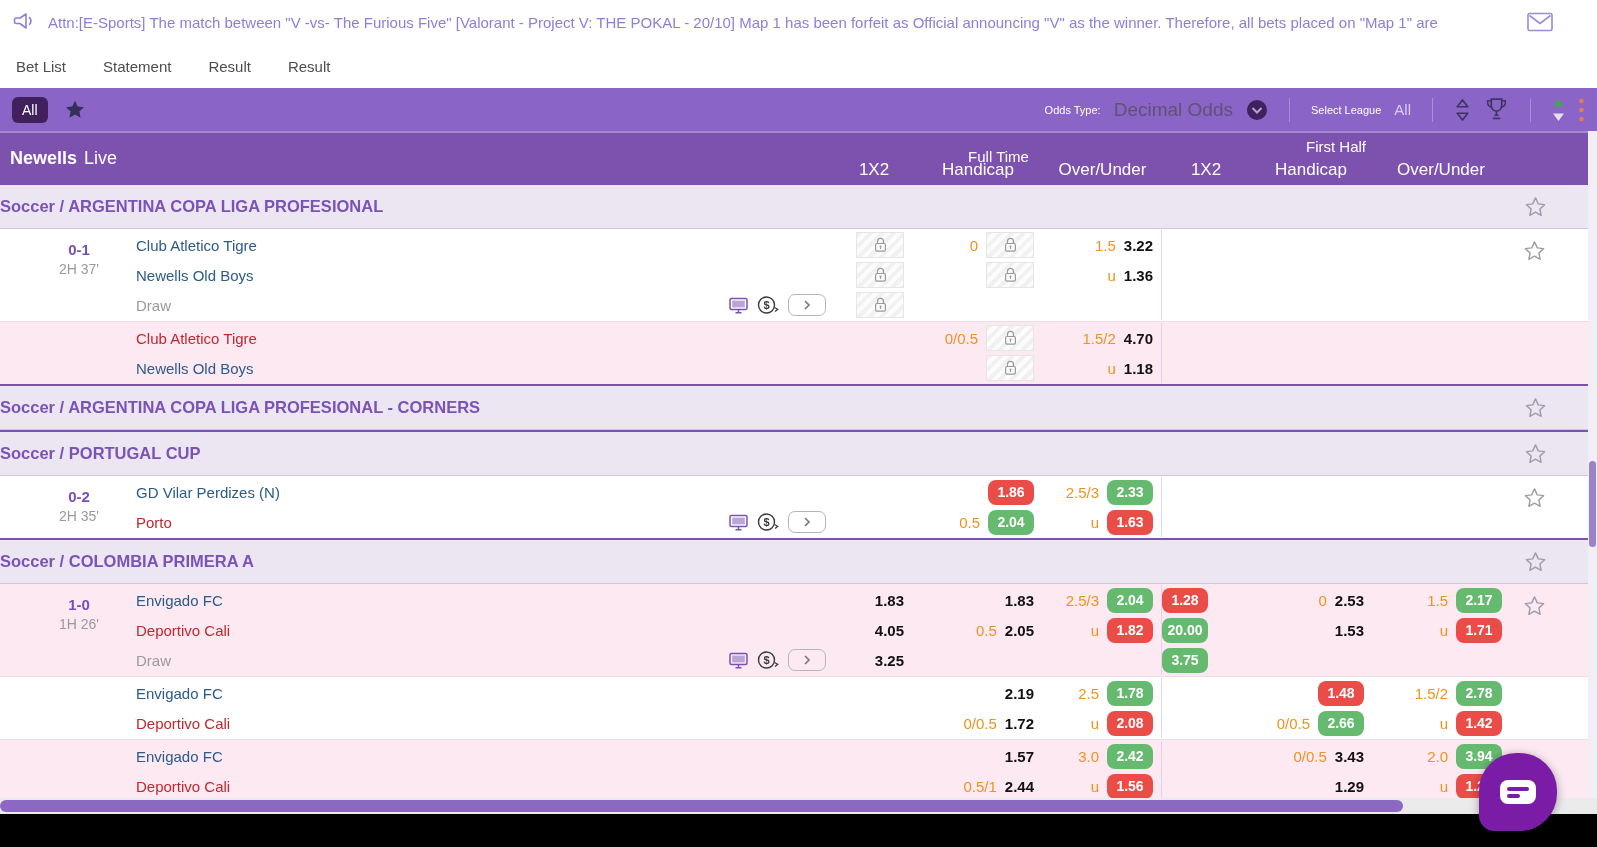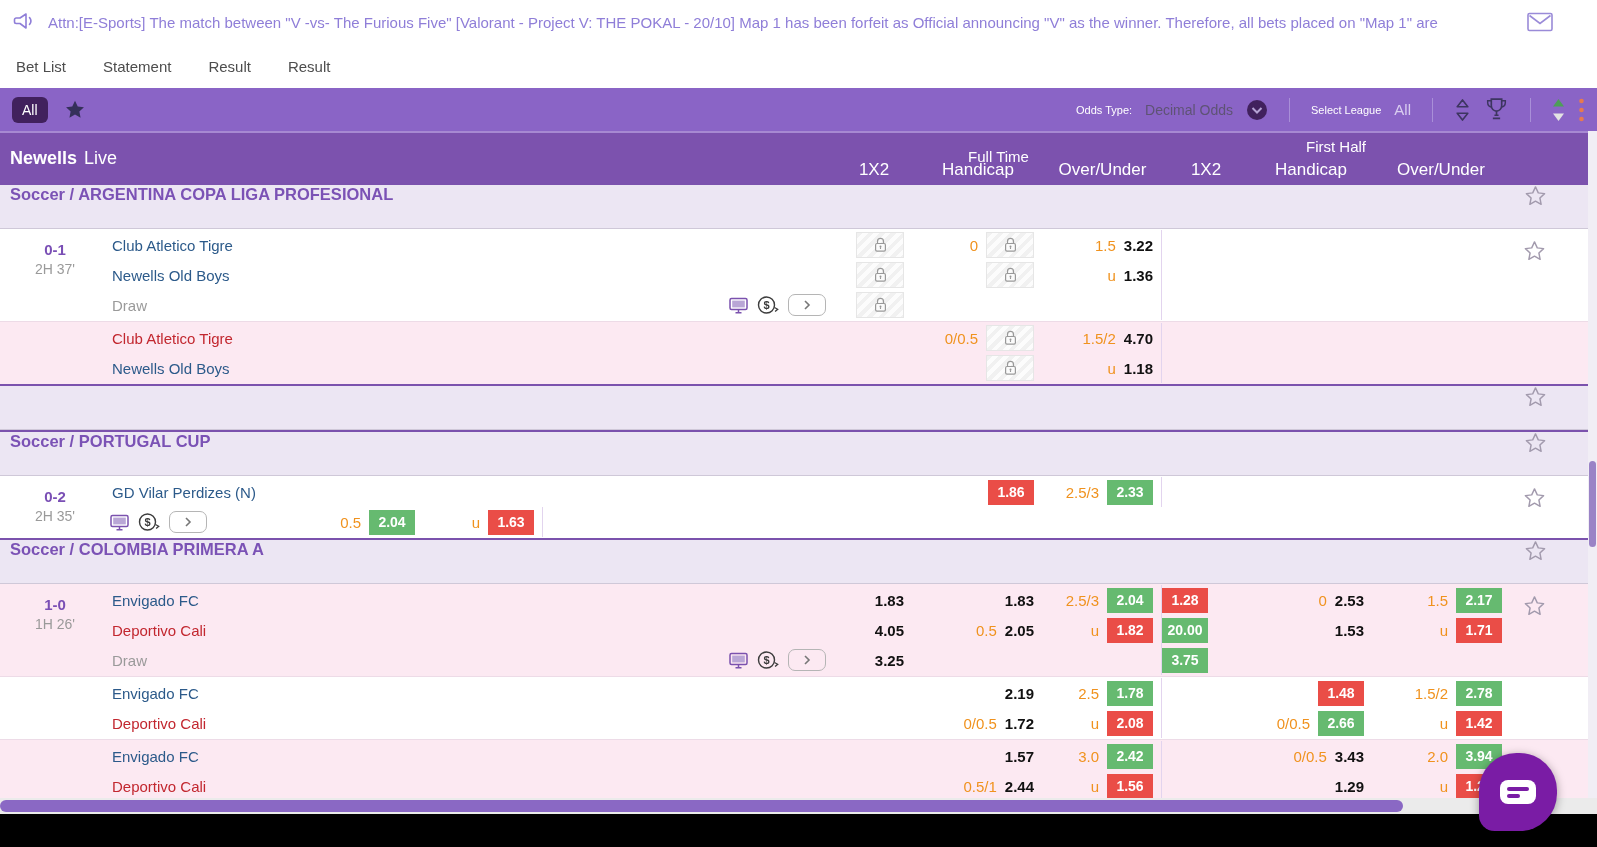--- a/index.html
+++ b/index.html
@@ -15,21 +15,21 @@
   
   .nav { height:44px; display:flex; align-items:center; padding:0 16px; gap:37px; background:#fff; }
   .nav-item { font-size:15px; color:#4d4d4d; cursor:pointer; }
 
   
   .toolbar { height:43px; background:#8a64c6; display:flex; align-items:center; padding:16px 12px; gap:16px; }
   .chip-all { background:#41215d; color:#fff; font-size:14px; padding:5px 10px; border-radius:6px; cursor:pointer; }
   .tb-star { display:flex; cursor:pointer; }
   .tb-right { margin-left:auto; display:flex; align-items:center; gap:13px; }
   .tb-lbl { color:#fff; font-size:11px; }
-  .tb-val { color:#5e5374; font-size:14px; }
+  .tb-val { color:#5e5374; font-size:19px; }
   .tb-val2 { color:#d9cdf0; font-size:15px; }
   .vsep { width:1px; height:24px; background:#a98fd8; margin:0 8px; }
   .tb-ic { display:flex; align-items:center; cursor:pointer; }
 
   
   .thead { height:52px; background:#7c52ae; border-top:2px solid #a789d2; display:flex; color:#fff; }
   .th-left { flex:1; display:flex; align-items:center; padding-left:10px; gap:7px; font-size:18px; }
   .th-left b { font-weight:bold; }
   .th-cols { display:flex; flex-direction:column; justify-content:center; flex:none; }
   .th-groups { display:flex; height:24px; align-items:center; font-size:15px; }
@@ -38,26 +38,26 @@
   .th-sub { display:flex; height:24px; align-items:center; font-size:17px; }
   .th-sub .s1 { width:78px; text-align:center; }
   .th-sub .s2 { width:130px; text-align:center; }
   .th-sub .s3 { width:119px; text-align:center; }
   .th-sub .s4 { width:88px; text-align:center; }
   .th-sub .s5 { width:122px; text-align:center; }
   .th-sub .s6 { width:138px; text-align:center; }
   .th-starcol { width:87px; flex:none; }
 
   
-  .league-header { height:46px; background:#ece6f3; display:flex; align-items:flex-start; padding-left:10px;
+  .league-header { height:46px; background:#ece6f3; display:flex; align-items:center; 
                    border-top:2px solid #7b52ad; border-bottom:1px solid #cfc8d8;gap:36px; }
   .league-title { color:#7b52b5; font-weight:bold; font-size:16.5px; }
   .lh-star { margin-left:auto; margin-right:50px; display:flex; cursor:pointer; }
 
-  .match-block { display:flex; position:relative; background:#fff; }
+  .match-block { display:flex; position:relative; background:#fff;padding-left:24px; }
   .match-block.pink { background:#fce9f2; }
   .match-block.sep { border-top:1px solid #eddbe7; }
   .score-col { width:110px; height:60px; flex:none; display:flex; flex-direction:column; align-items:center; justify-content:center; }
   .score { color:#7a4fb5; font-weight:bold; font-size:15px; }
   .clock { color:#9a9a9a; font-size:14px; margin-top:3px; }
   .rows { flex:1; padding:1px 0; }
   .m-row { display:flex; align-items:center; height:30px; }
   .team { flex:1; padding-left:2px; font-size:15px; white-space:nowrap; overflow:hidden; }
   .team.home { color:#2c5a8a; }
   .team.away { color:#c2272f; }
@@ -70,21 +70,21 @@
   .c-fthcp { width:130px; }
   .c-ftou  { width:119px; }
   .vdiv { width:1px; align-self:stretch; background:#e2d4ee; flex:none; }
   .c-fh1x2 { width:88px; justify-content:flex-start; padding-right:0; }
   .c-fhhcp { width:122px; }
   .c-fhou  { width:138px; }
   .star-col { width:87px; flex:none; }
   .hcp { color:#f0921e; font-size:15px; }
   .odds { color:#111; font-weight:bold; font-size:15px; cursor:pointer; }
   .box { min-width:46px; height:25px; line-height:25px; text-align:center; color:#fff; font-weight:bold;
-         font-size:14px; border-radius:0; padding:0 4px; cursor:pointer; }
+         font-size:14px; border-radius:8px; padding:0 4px; cursor:pointer; }
   .box.green { background:#66ba70; }
   .box.red { background:#ea4d47; }
   .lockbox { width:48px; height:26px; display:flex; align-items:center; justify-content:center;
              border:1px solid #e6e6e6; background:repeating-linear-gradient(135deg,#f1f1f1 0 4px,#fcfcfc 4px 8px); }
   .block-star { position:absolute; right:51px; top:11px; cursor:pointer; }
 
   
   .hscroll { position:absolute; left:0; top:798px; width:1597px; height:16px; background:#ebebeb; z-index:6; }
   .hthumb { position:absolute; left:0; top:2px; width:1403px; height:12px; background:#8a68c4; border-radius:7px; }
   .blackbar { position:absolute; left:0; top:814px; width:1597px; height:33px; background:#000; z-index:5; }
@@ -371,20 +371,21 @@
           </span>
           <span class="vdiv"></span>
           <span class="cell c-fh1x2"></span>
           <span class="cell c-fhhcp"></span>
           <span class="cell c-fhou"></span>
           <span class="star-col"></span>
         </div>
       </div>
     </div>
     <div class="league-header">
+      <span class="league-title">Soccer / ARGENTINA COPA LIGA PROFESIONAL - CORNERS</span>
       <span class="lh-star">
         <svg width="23" height="22" viewBox="0 0 24 23">
           <path d="M12 2l2.9 6.2 6.6.8-4.9 4.6 1.3 6.6-5.9-3.3-5.9 3.3 1.3-6.6L2.5 9l6.6-.8z" fill="none" stroke="#a29aad" stroke-width="1.5" stroke-linejoin="round"></path>
         </svg>
       </span>
     </div>
     <div class="league-header">
       <span class="league-title">Soccer / PORTUGAL CUP</span>
       <span class="lh-star">
         <svg width="23" height="22" viewBox="0 0 24 23">
@@ -409,20 +410,21 @@
             <span class="hcp">2.5/3</span>
             <span class="box green">2.33</span>
           </span>
           <span class="vdiv"></span>
           <span class="cell c-fh1x2"></span>
           <span class="cell c-fhhcp"></span>
           <span class="cell c-fhou"></span>
           <span class="star-col"></span>
         </div>
         <div class="m-row">
+          <span class="team away">Porto</span>
           <span class="icons">
             <span class="ric">
               <svg width="19" height="17" viewBox="0 0 19 17">
                 <rect x="1" y="1.5" width="17" height="11" rx="1.5" fill="none" stroke="#7b52ae" stroke-width="1.5"></rect>
                 <rect x="3.2" y="3.6" width="12.6" height="6.8" fill="#b9a6d6"></rect>
                 <path d="M6.5 15.7h6M9.5 12.7v3" stroke="#7b52ae" stroke-width="1.5"></path>
               </svg>
             </span>
             <span class="ric">
               <svg width="22" height="20" viewBox="0 0 22 20">

